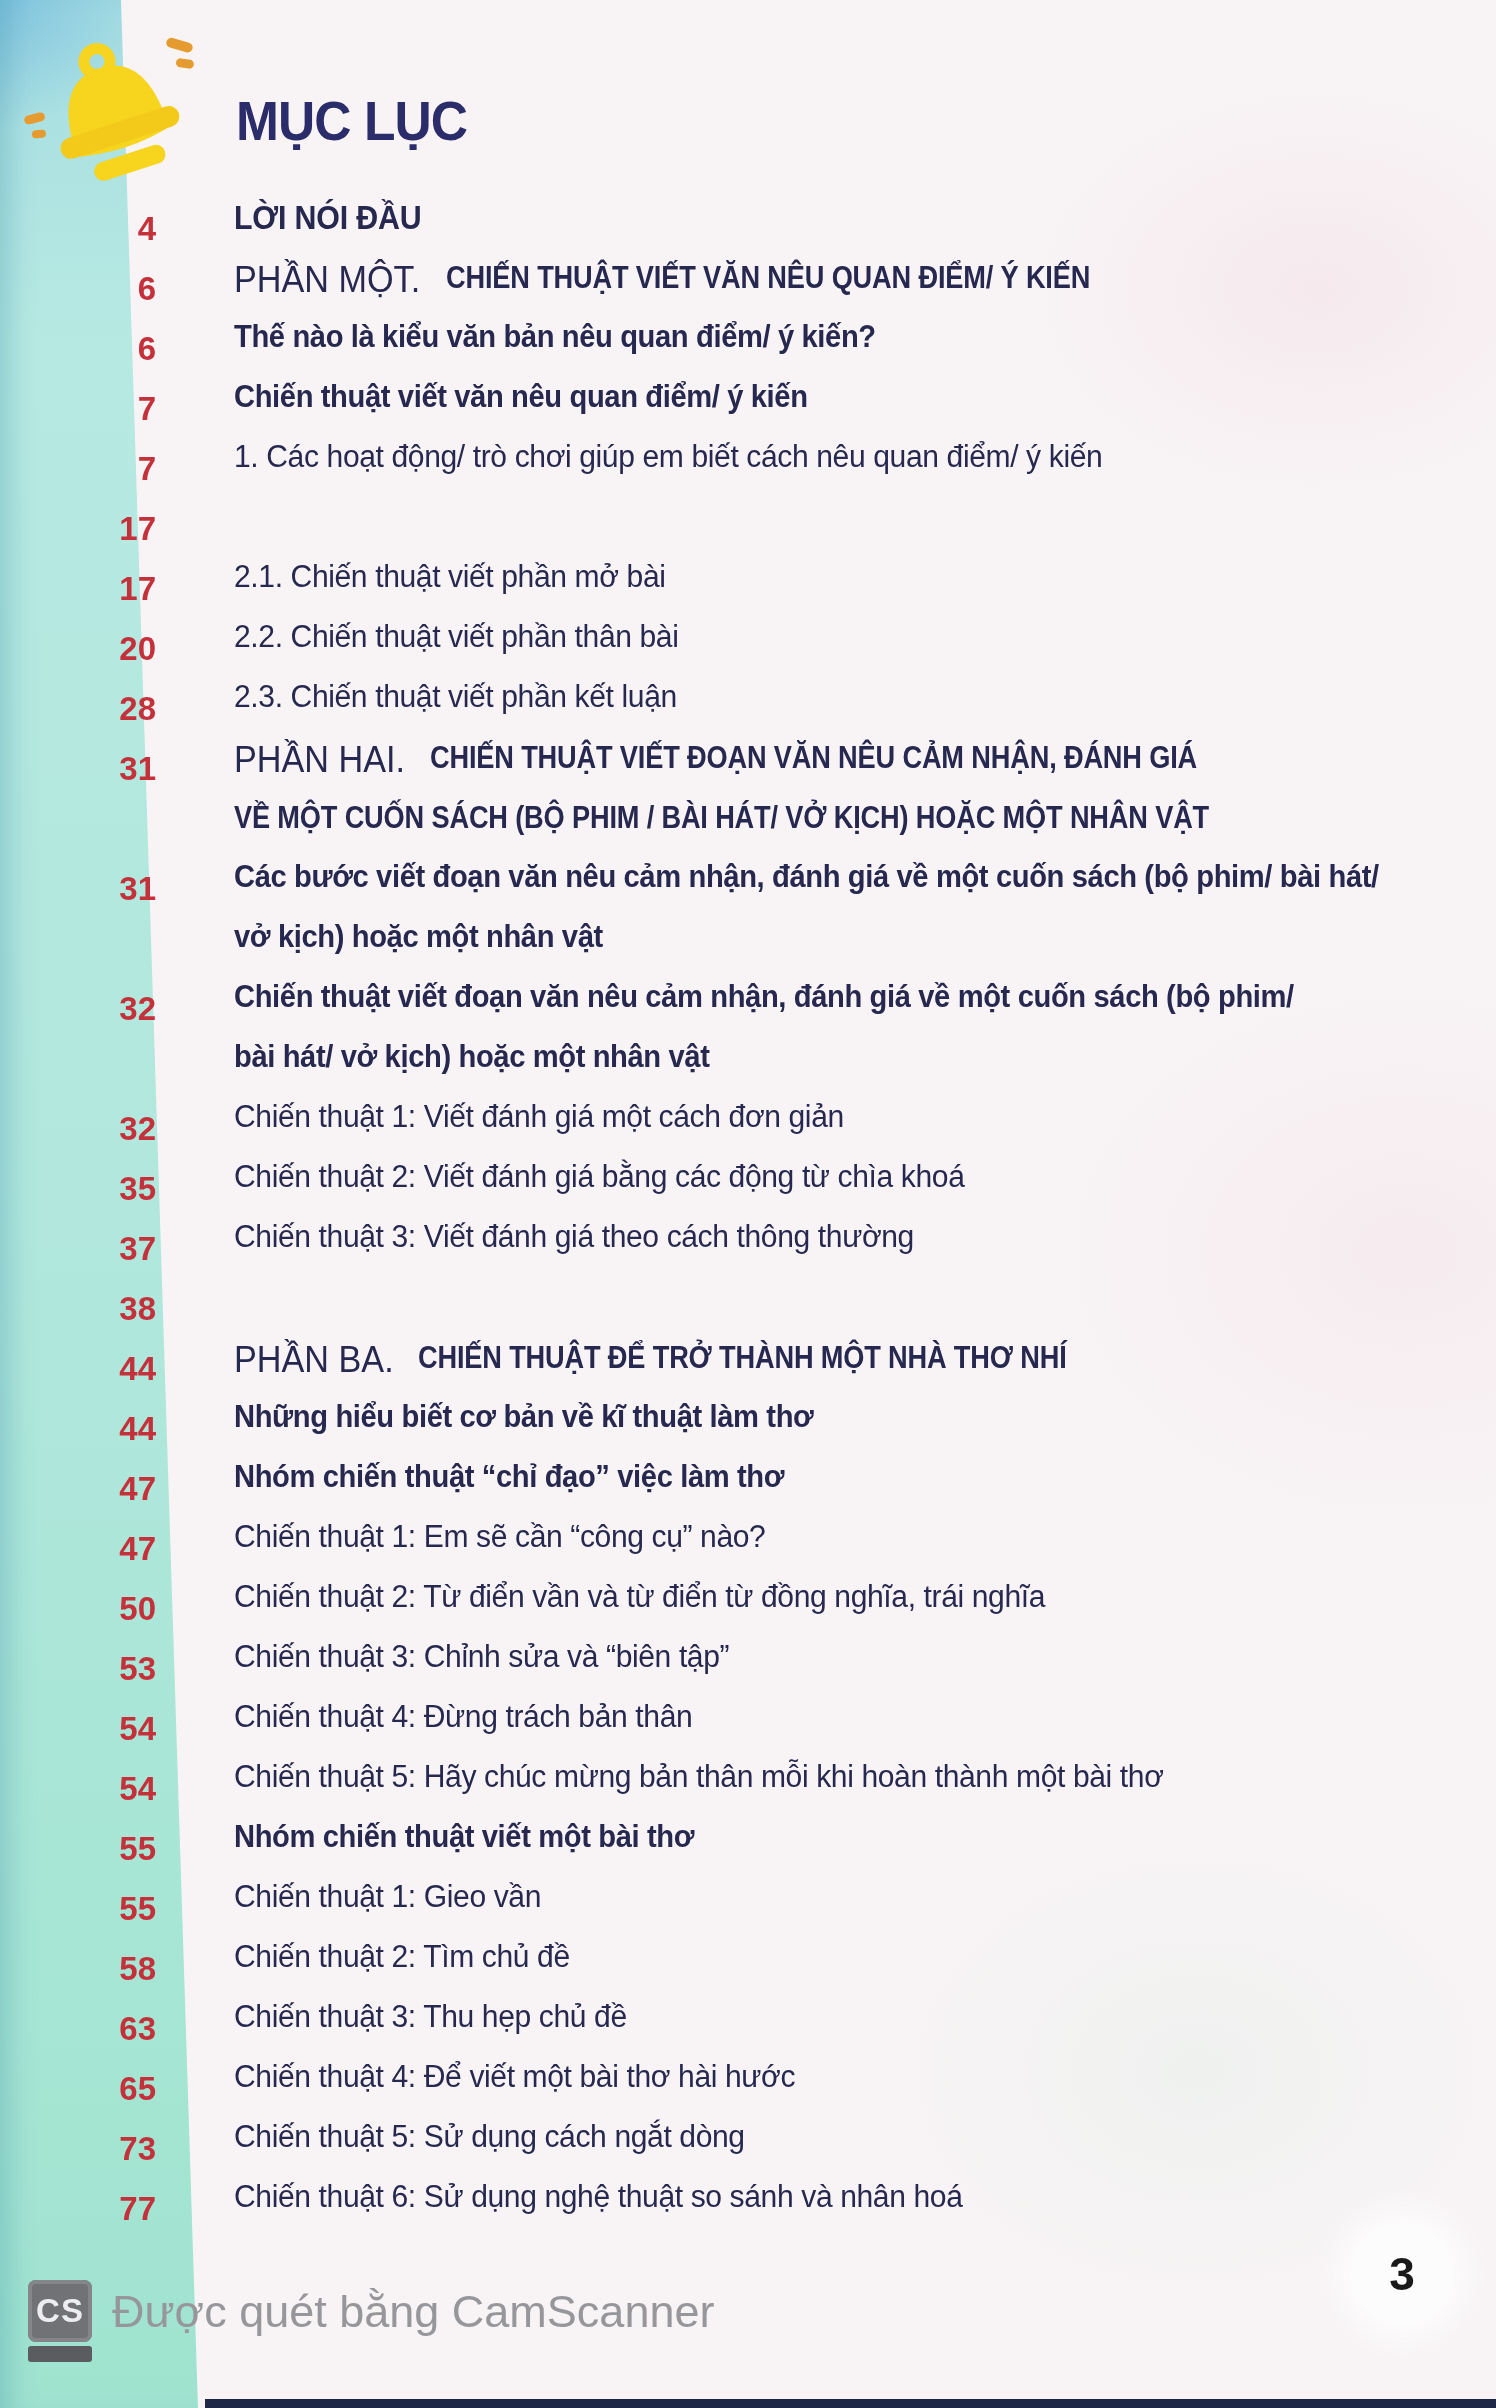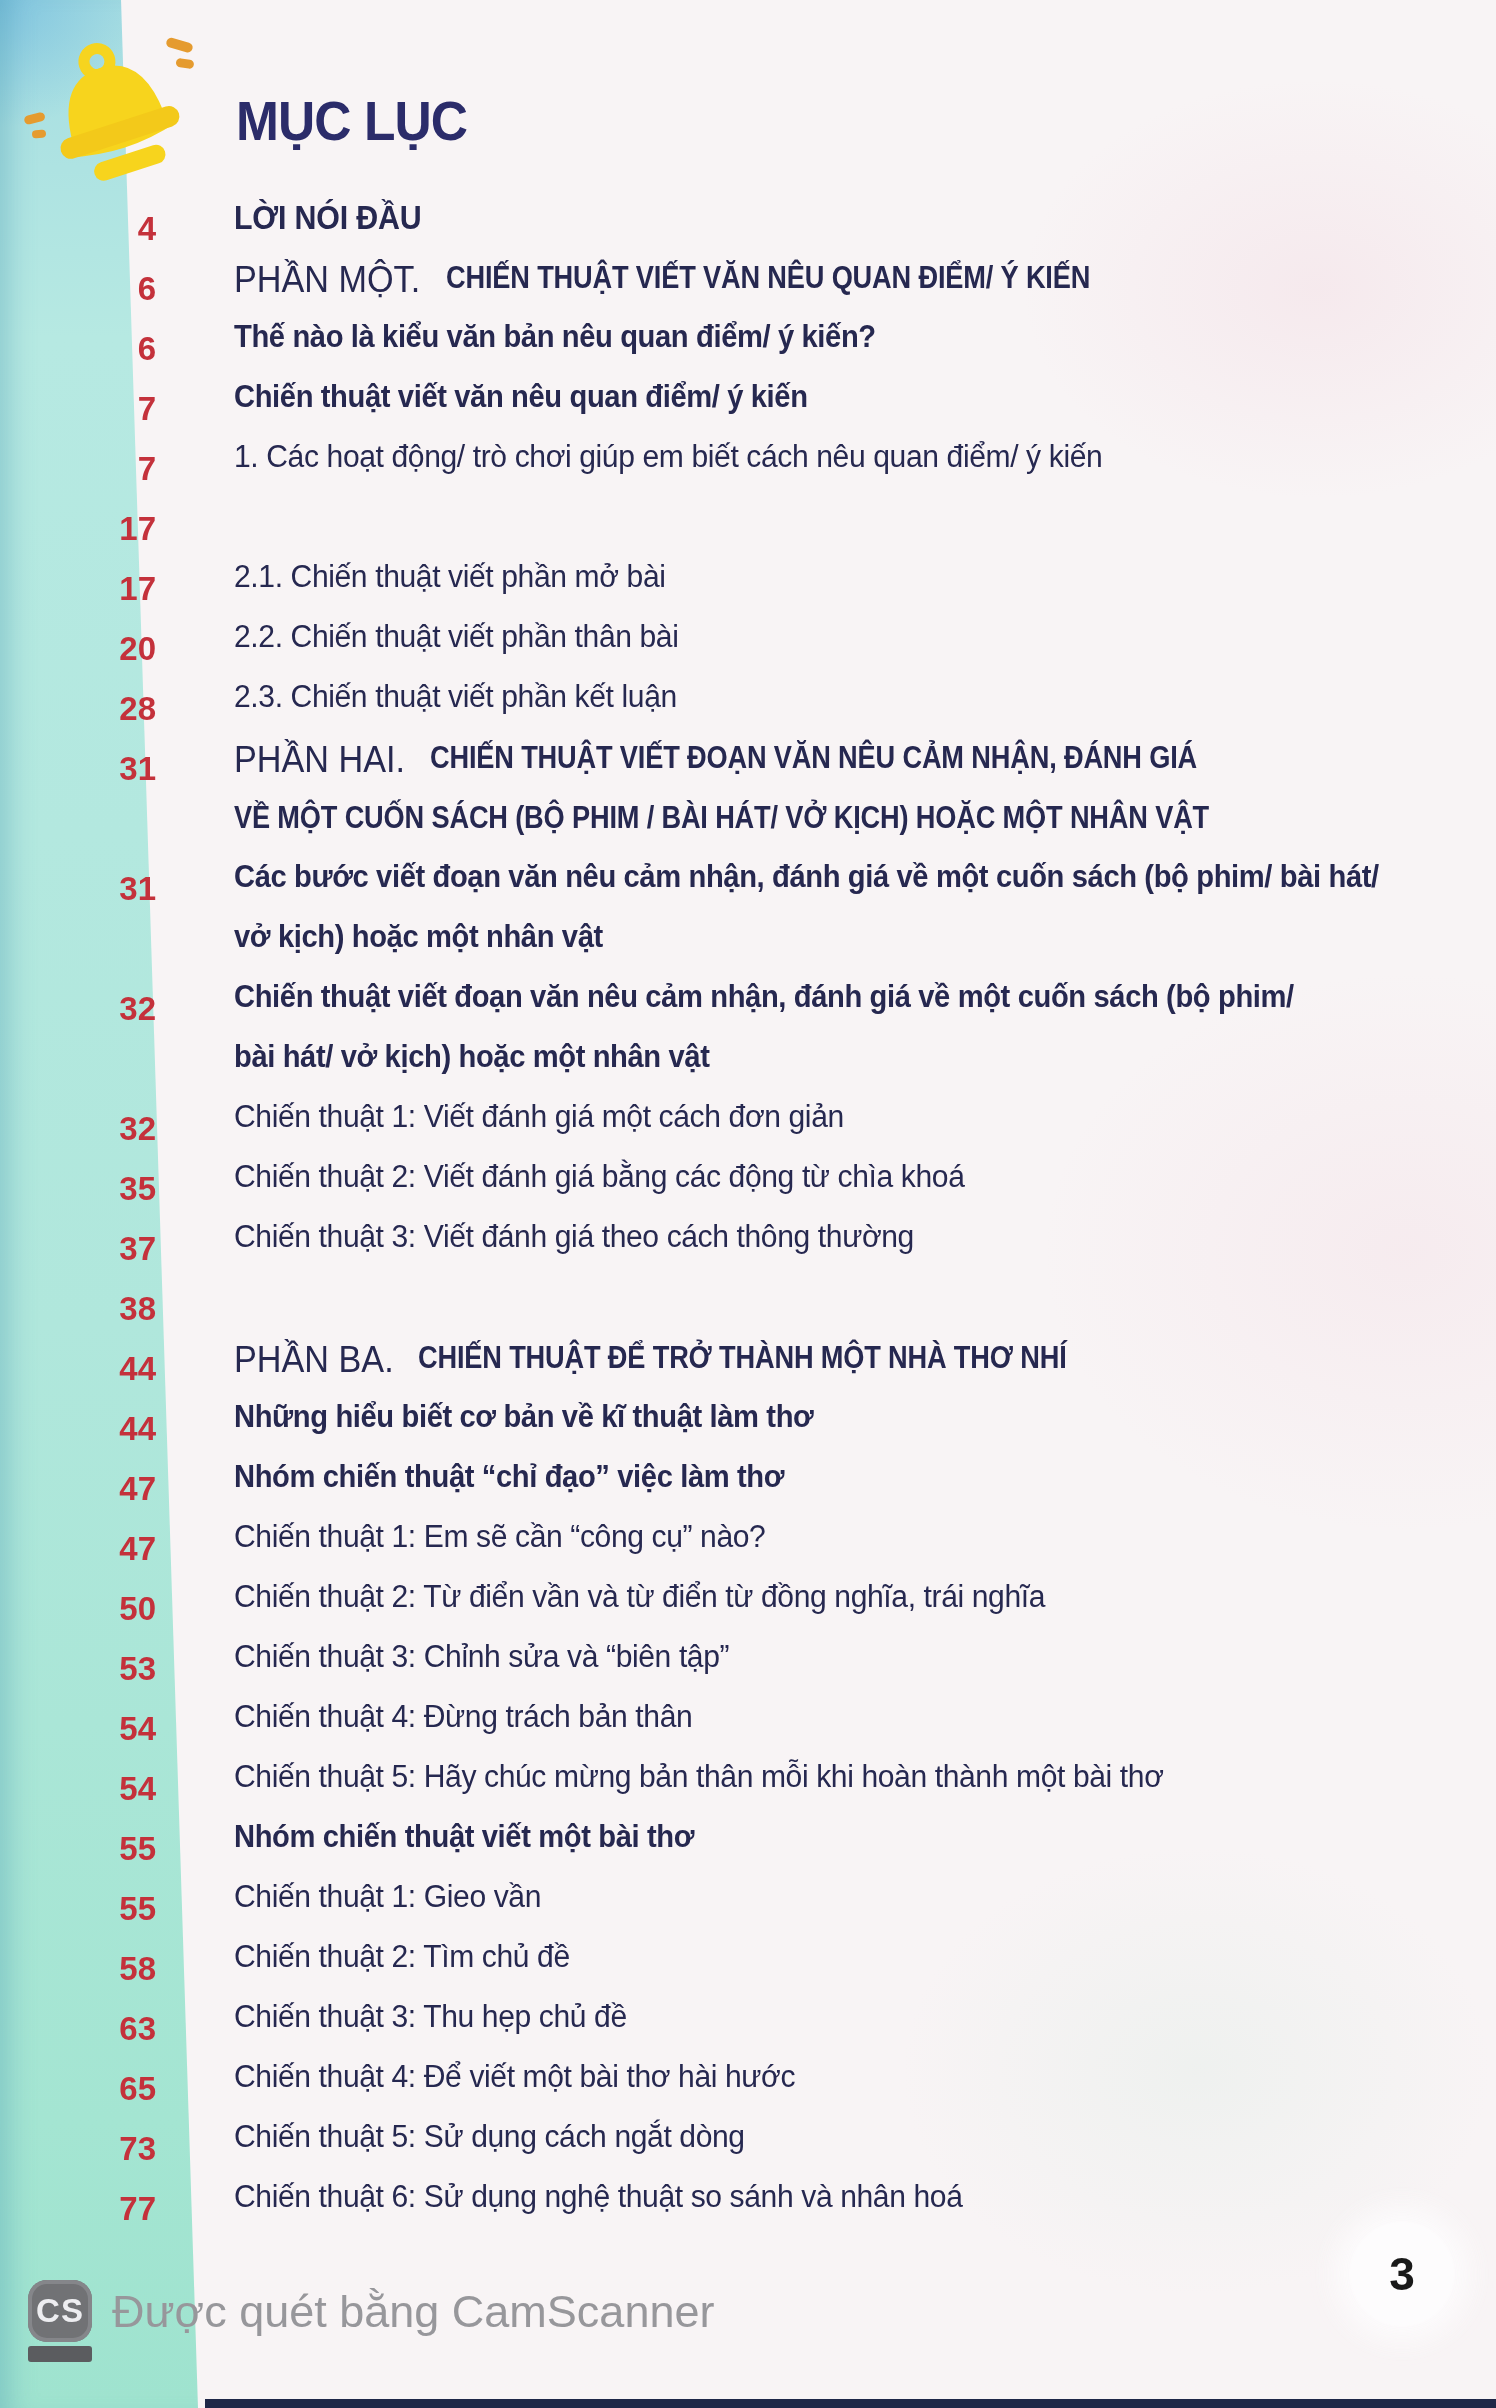--- a/index.html
+++ b/index.html
@@ -53,21 +53,21 @@
   .part-rest,.line.partcont>span{font-weight:700;font-size:32px;transform:scaleX(0.85);letter-spacing:-0.2px;}
   .pageno-wrap{
     position:absolute;right:42px;top:2222px;width:104px;height:104px;border-radius:50%;
     background:#fdfcfd;box-shadow:0 0 28px 16px rgba(253,252,253,0.9);
     display:flex;align-items:center;justify-content:center;
   }
   .pageno{font-size:46px;font-weight:700;color:#191919;}
   .watermark{position:absolute;left:28px;top:2280px;display:flex;align-items:flex-start;gap:20px;}
   .cs-logo{display:flex;flex-direction:column;align-items:center;}
   .cs-box{
-    width:64px;height:62px;border-radius:19px;background:#717275;
+    width:64px;height:62px;border-radius:8px;background:#717275;
     display:flex;align-items:center;justify-content:center;
     box-shadow:inset 0 0 0 4px #85868a;
   }
   .cs-box span{color:#ededf0;font-weight:700;font-size:33px;letter-spacing:1px;}
   .cs-tab{width:64px;height:16px;border-radius:3px;background:#5b5c5f;margin-top:4px;}
   .wm-text{font-size:45px;color:#97979b;margin-top:6px;letter-spacing:0;text-align:center;}
 </style>
 </head>
 <body>
 

